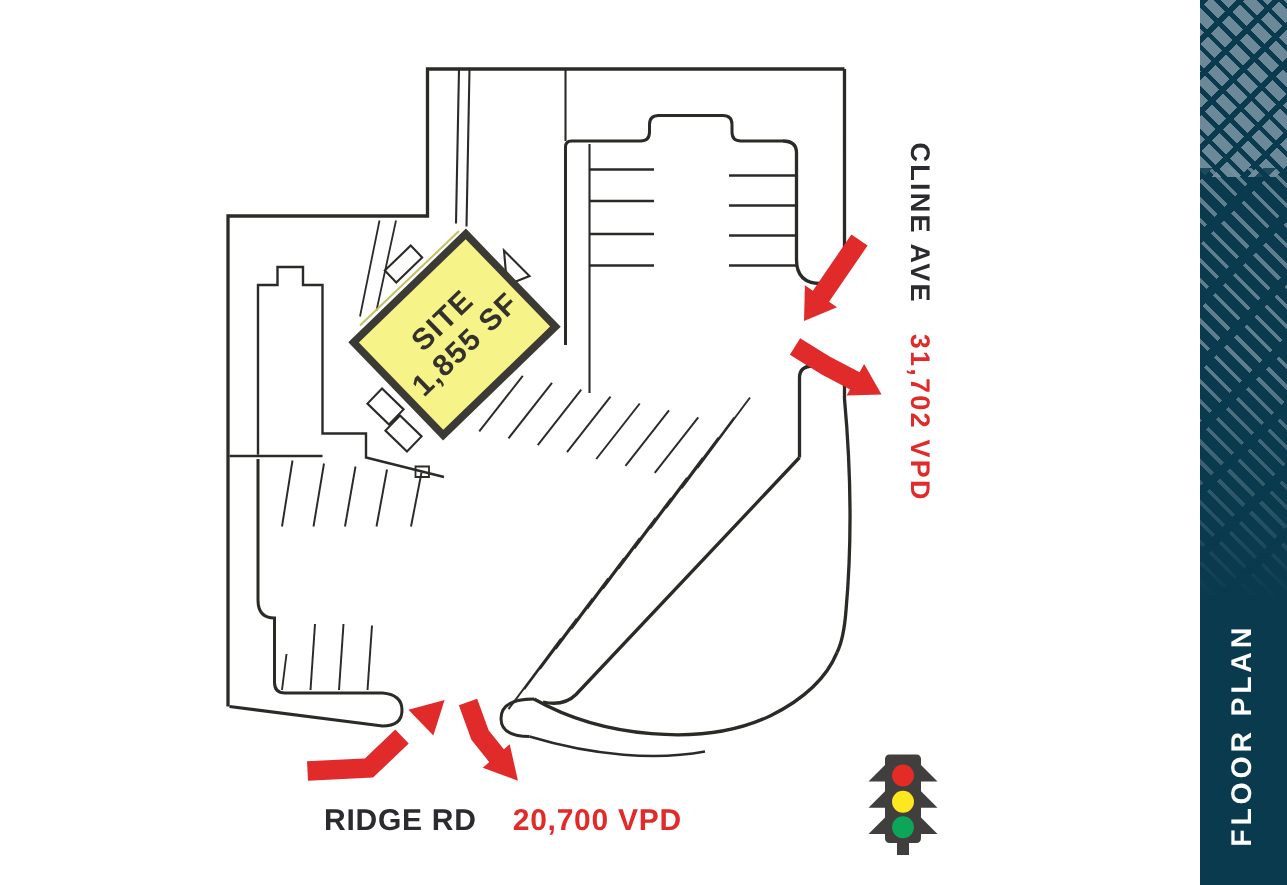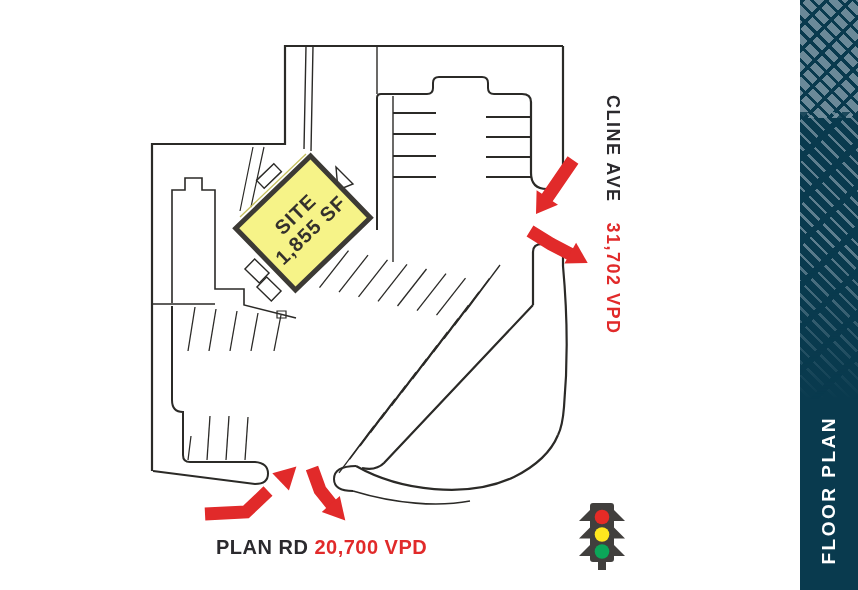--- a/index.html
+++ b/index.html
@@ -28,21 +28,21 @@
   .cline-label{
     position:absolute;left:623px;top:95px;transform-origin:0 0;transform:rotate(90deg);
     font-weight:bold;font-size:18px;letter-spacing:1.5px;white-space:nowrap;
     color:var(--c-text_dark);
   }
   .cline-label .vpd{color:var(--c-accent_red);margin-left:20px;}
   .ridge-label{
     position:absolute;left:216px;top:536px;font-weight:bold;font-size:20px;
     letter-spacing:.5px;white-space:nowrap;color:var(--c-text_dark);
   }
-  .ridge-label .vpd{color:var(--c-accent_red);margin-left:6px;}
+  .ridge-label .vpd{color:var(--c-accent_red);margin-left:24px;}
 
   .sidebar{
     position:absolute;left:800px;top:0;width:58px;height:590px;
     background:var(--c-sidebar_bg);
   }
   .hatch-a{
     position:absolute;left:0;top:0;width:100%;height:118px;
     background:
       repeating-linear-gradient(135deg, var(--c-sidebar_bg) 0 4px, transparent 4px 17px),
       repeating-linear-gradient(45deg, transparent 0 3px, var(--c-hatch) 3px 10px);
@@ -167,21 +167,21 @@
   <div class="site-label">
     <div>SITE</div>
     <div>1,855 SF</div>
   </div>
 
   <div class="cline-label">
     <span>CLINE AVE</span><span class="vpd">31,702 VPD</span>
   </div>
 
   <div class="ridge-label">
-    <span>PLAN RD</span><span class="vpd">20,700 VPD</span>
+    <span>RIDGE RD</span><span class="vpd">20,700 VPD</span>
   </div>
 
   <div class="sidebar">
     <div class="hatch-a"></div>
     <div class="hatch-b"></div>
     <div class="floor-plan-label">FLOOR PLAN</div>
   </div>
 </div>
 
 </body></html>

